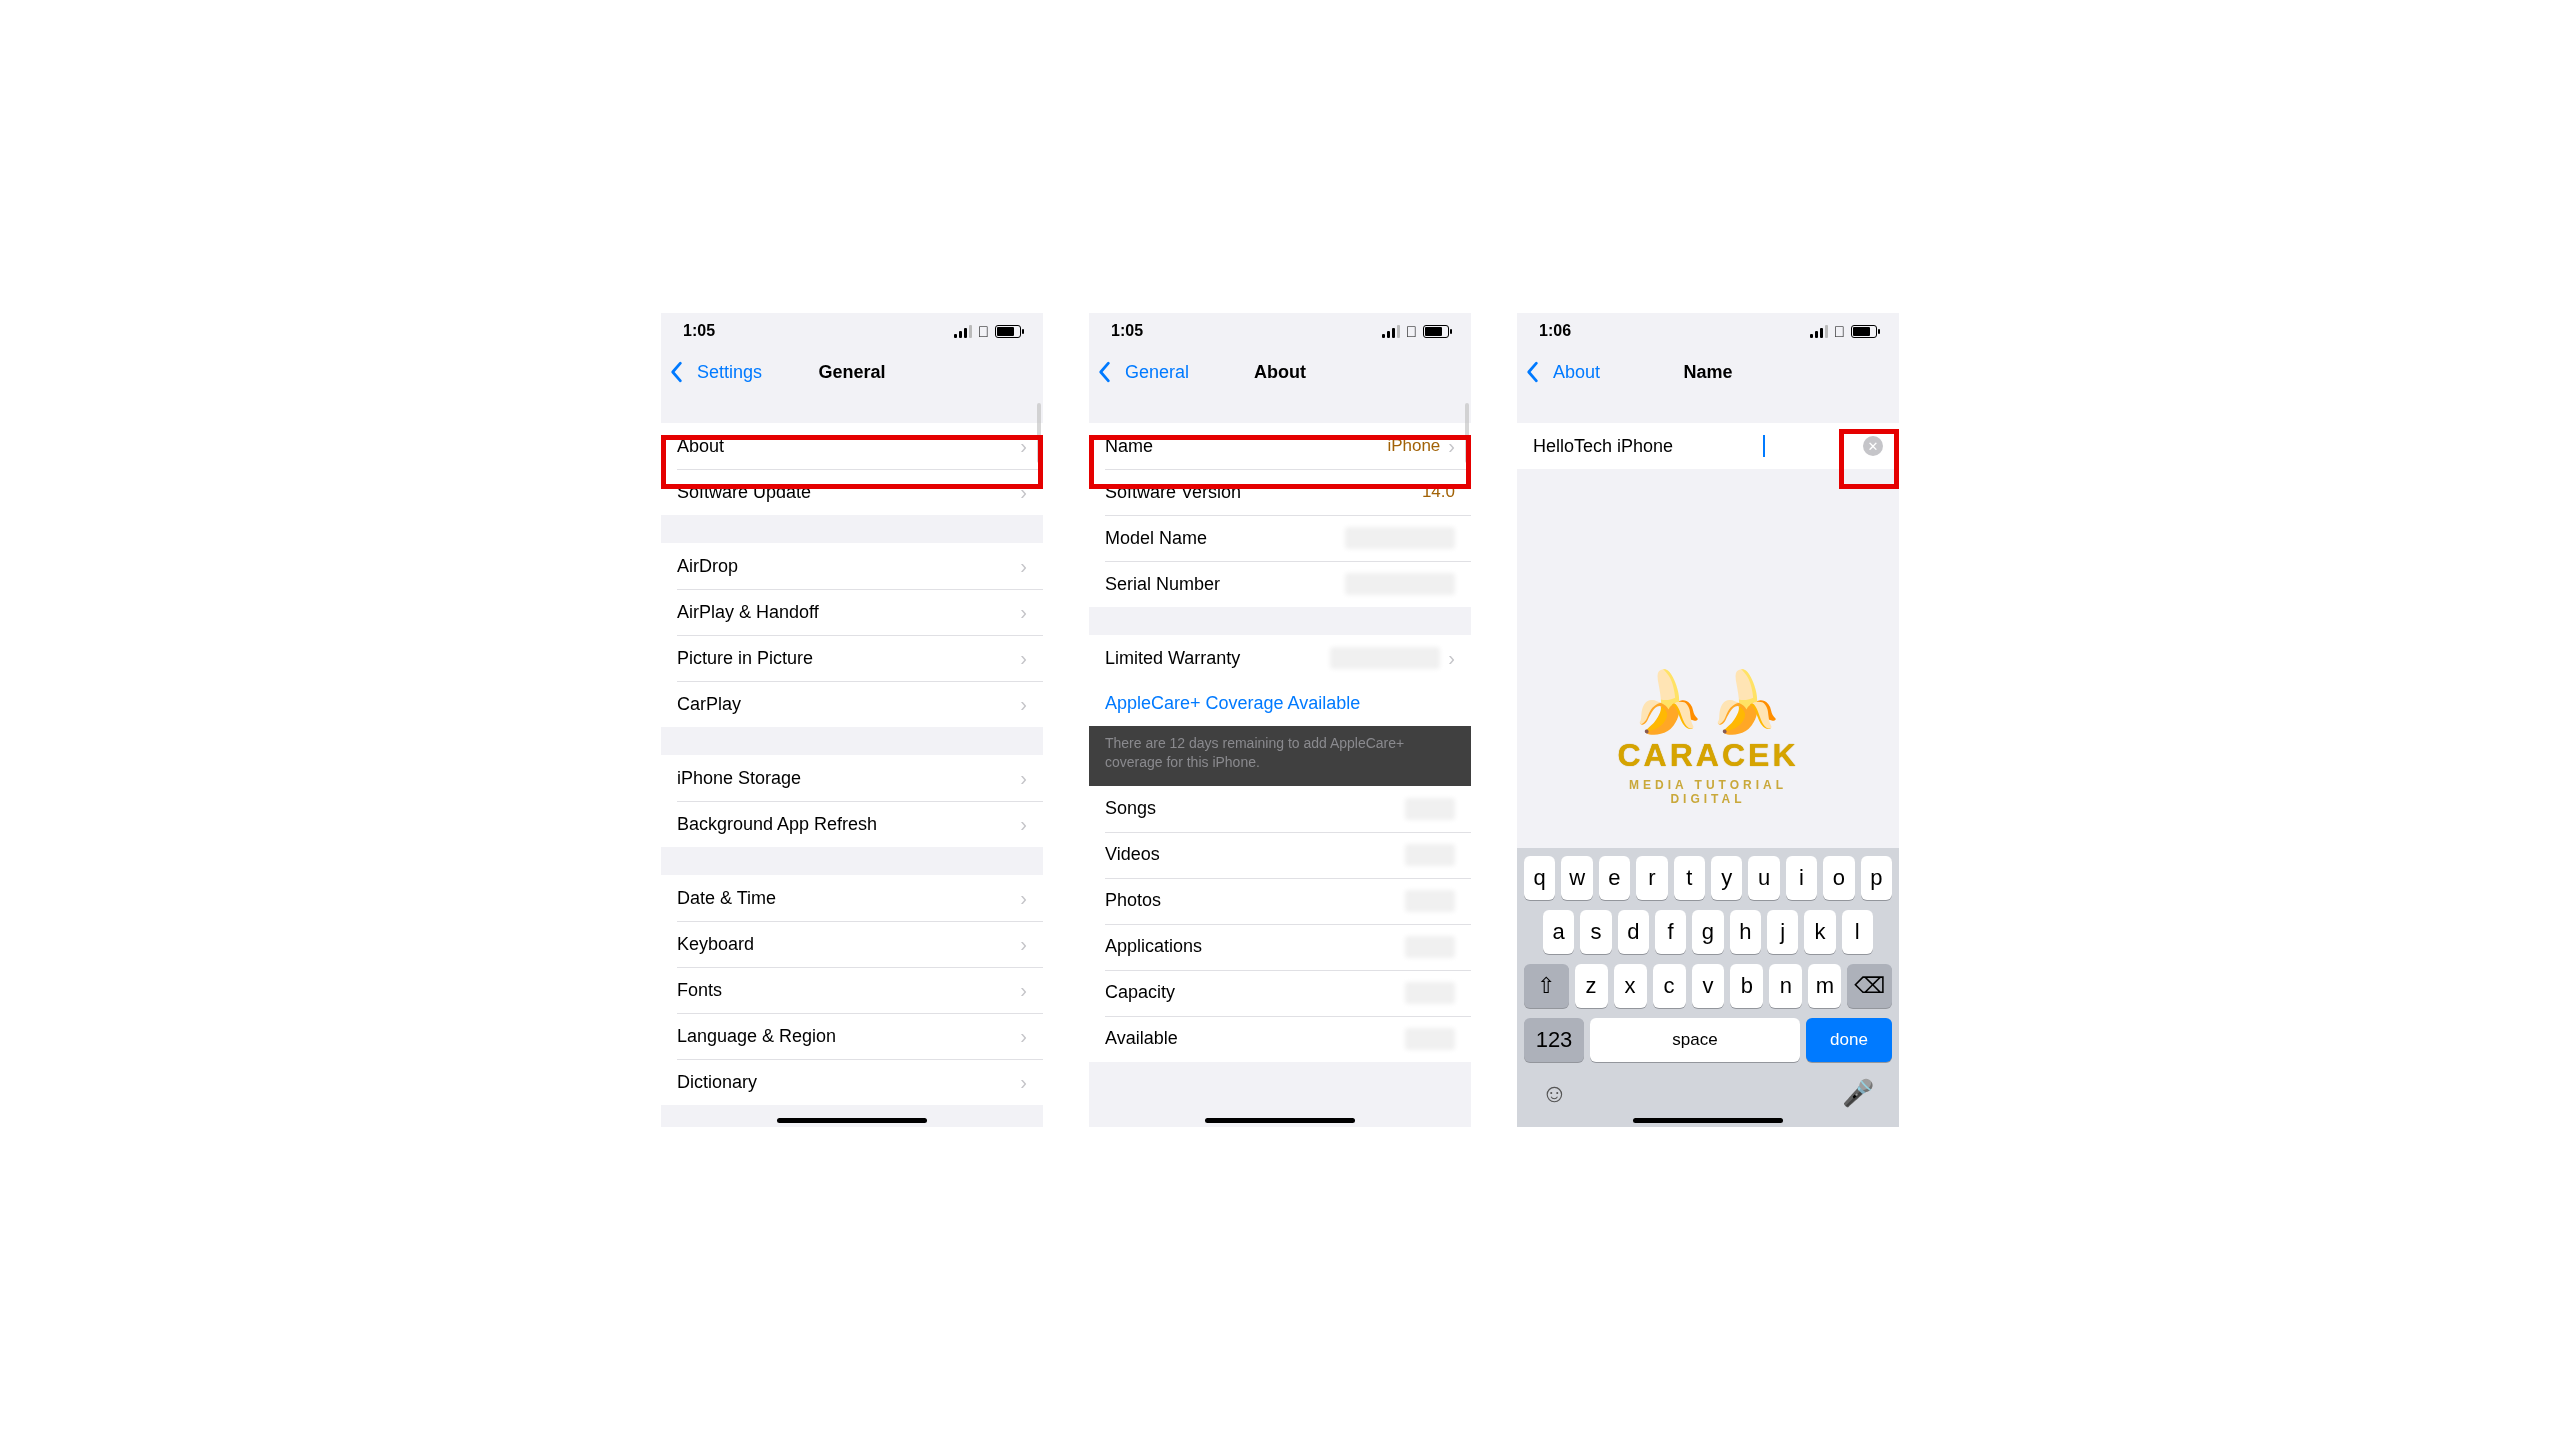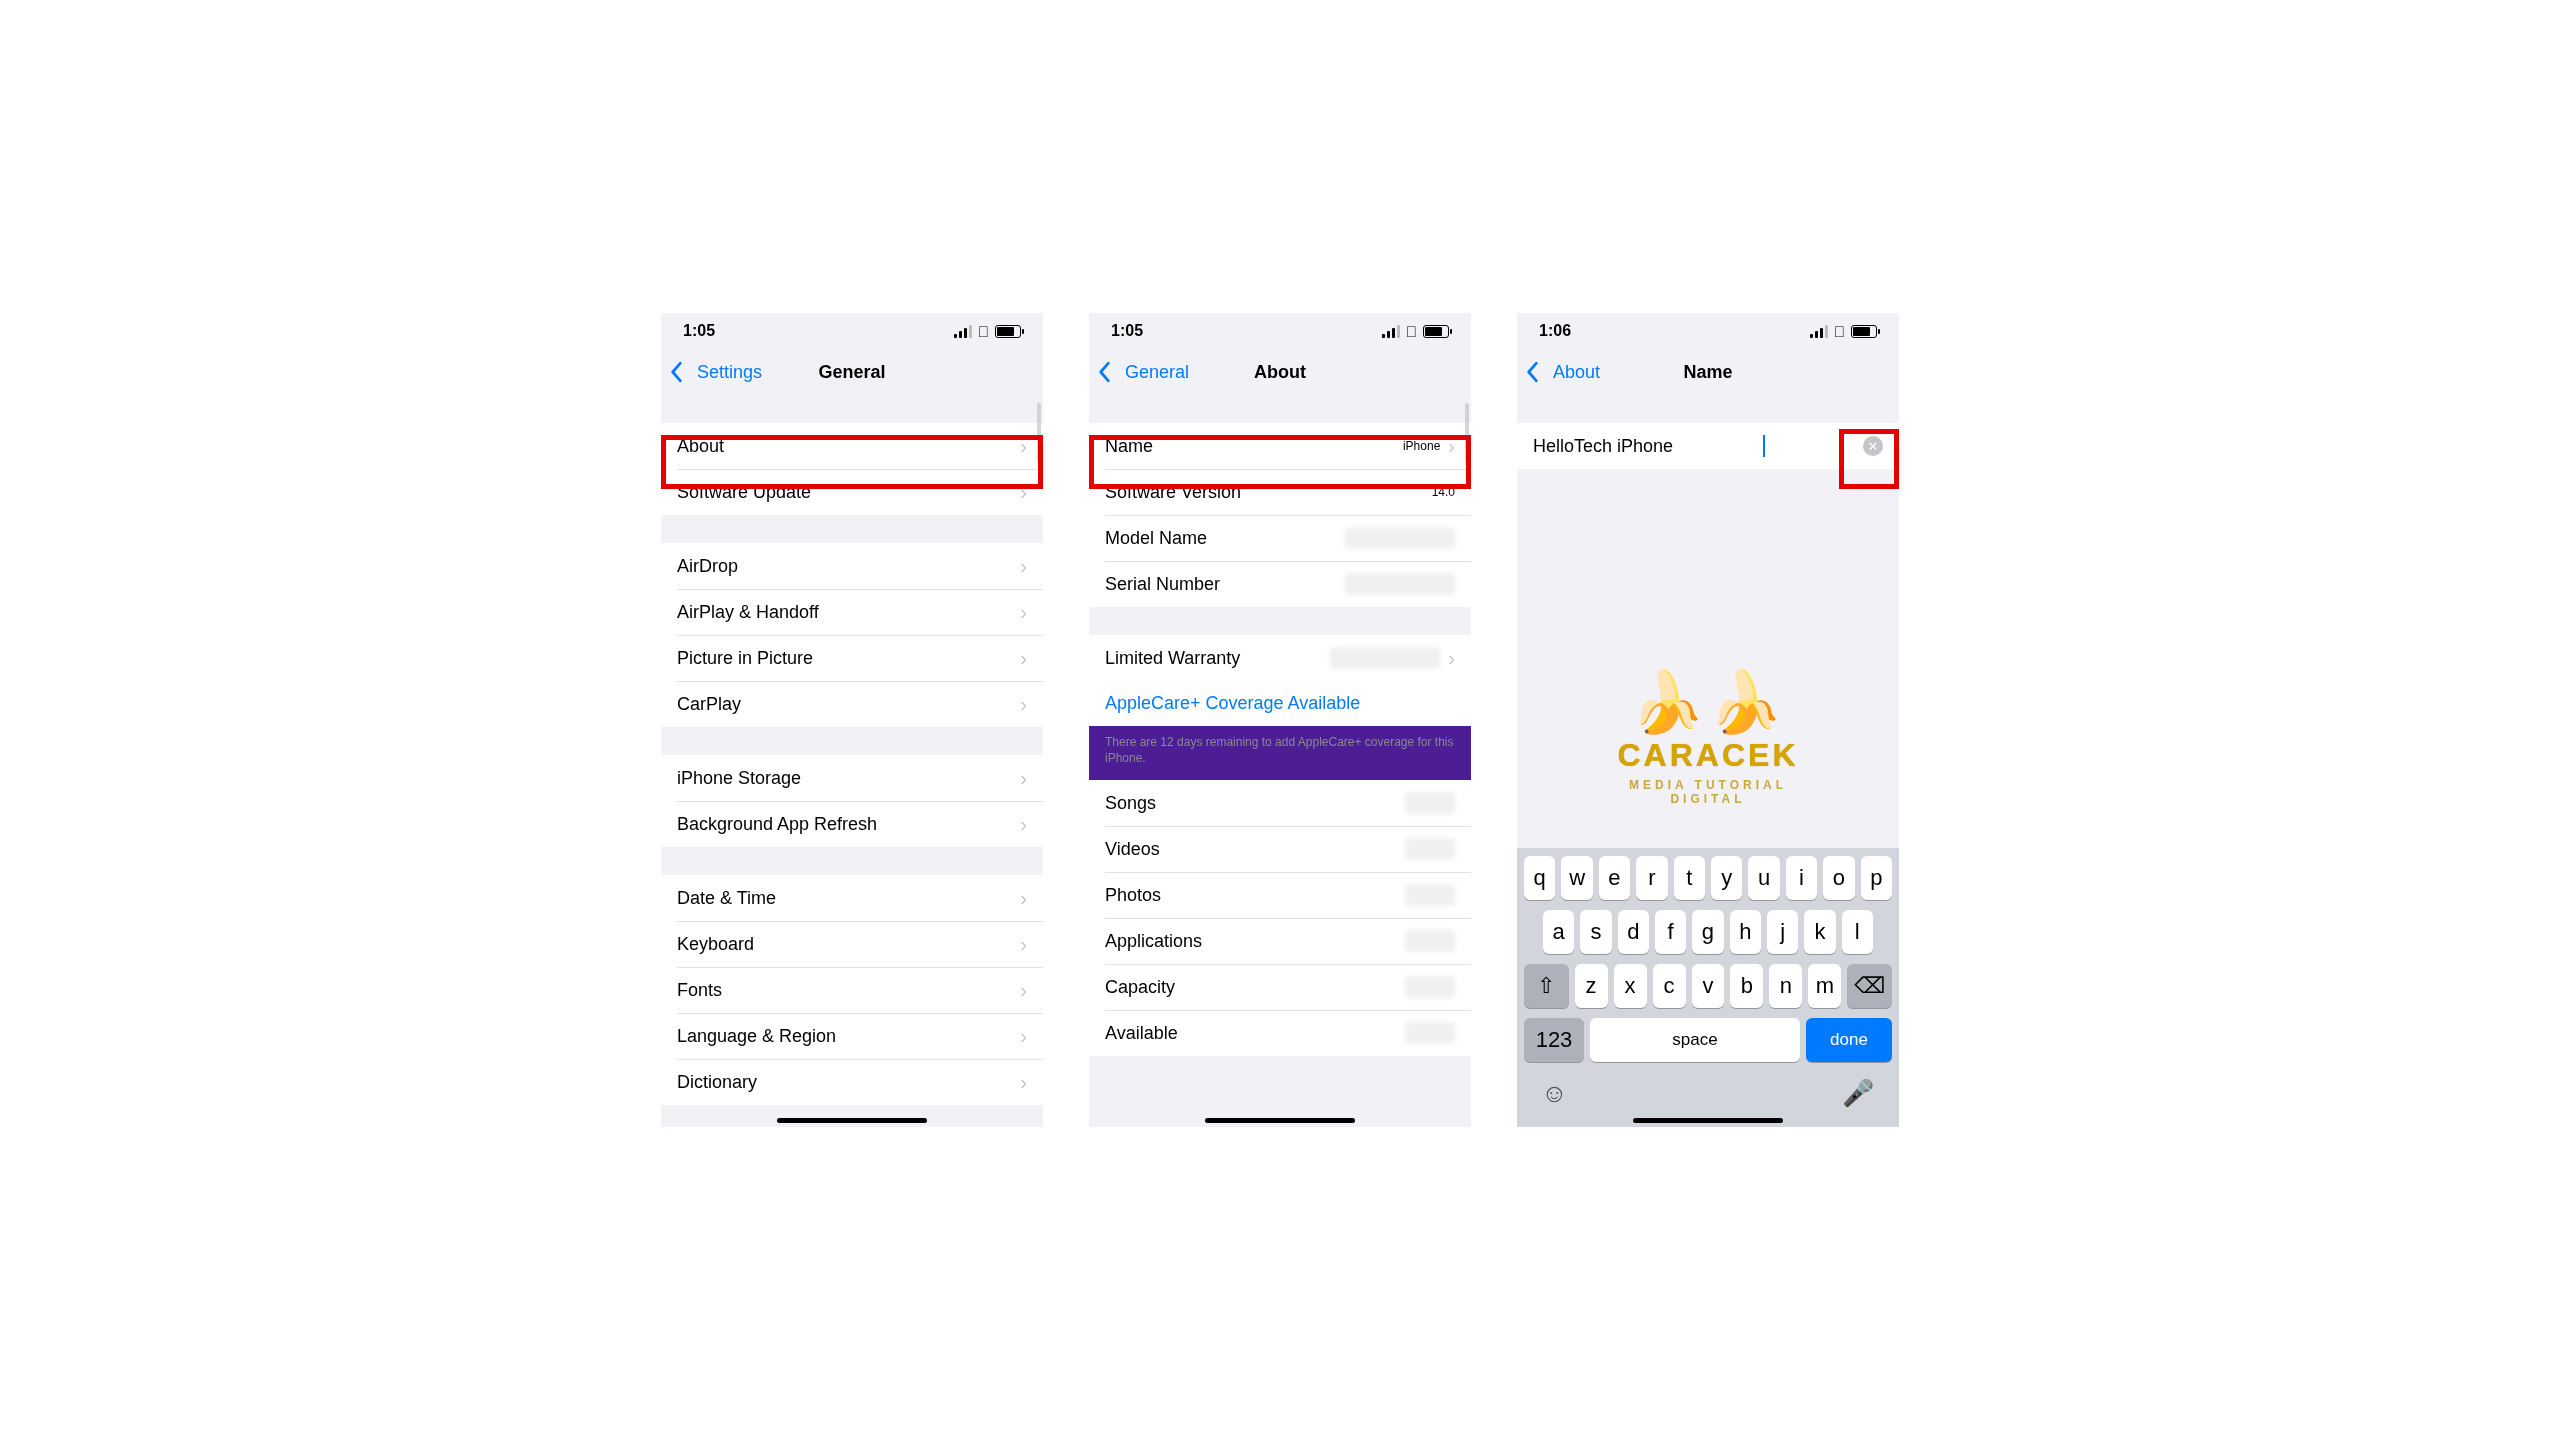--- a/index.html
+++ b/index.html
@@ -91,26 +91,26 @@
     position: relative;
   }
   .row + .row::before {
     content: "";
     position: absolute;
     left: 16px; right: 0; top: 0;
     height: 1px;
     background: #e0e0e4;
   }
   .row .chev { color: #c5c5c9; font-size: 20px; font-weight: 300; margin-left: 8px;}
-  .row .val { color: #000000; font-size: 12px; }
+  .row .val { color: #a16207; font-size: 17px; }
   .row .rside { display:flex; align-items:center; }
   .blurbox { width: 110px; height: 22px; background: #f0f0f0; filter: blur(2px); border-radius: 4px; }
   .blurbox.sm { width: 50px; }
   .linkrow { color: #007aff; padding: 12px 16px; font-size: 18px; background:#fff; }
-  .footnote { color: #8a8a8e; font-size: 12px; padding: 8px 16px 14px; background:#4c1d95; line-height:1.35;}
+  .footnote { color: #8a8a8e; font-size: 14px; padding: 8px 16px 14px; background:#404040; line-height:1.35;}
   .scrollbar { position:absolute; right:2px; top:90px; width:4px; height:60px; background:#bdbdbd; border-radius:2px; opacity:0.6;}
   
   .hl-red {
     position: absolute;
     border: 5px solid #e50000;
     pointer-events: none;
     z-index: 10;
   }
   
   .inputwrap {

